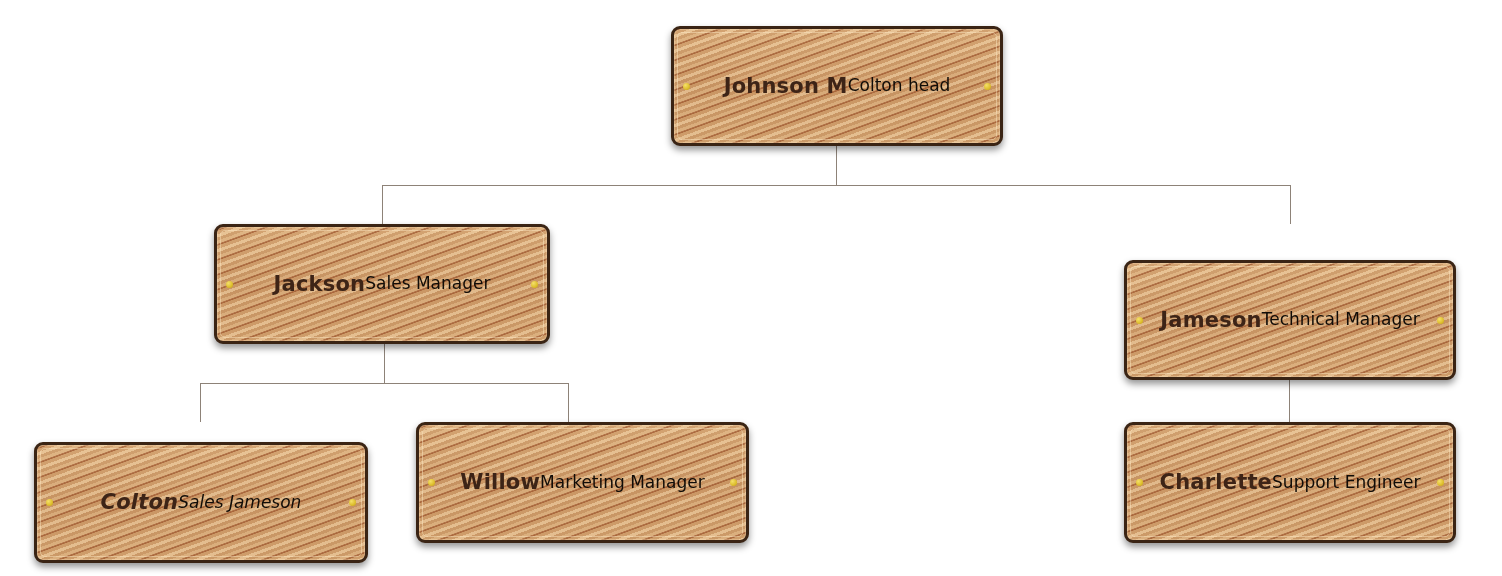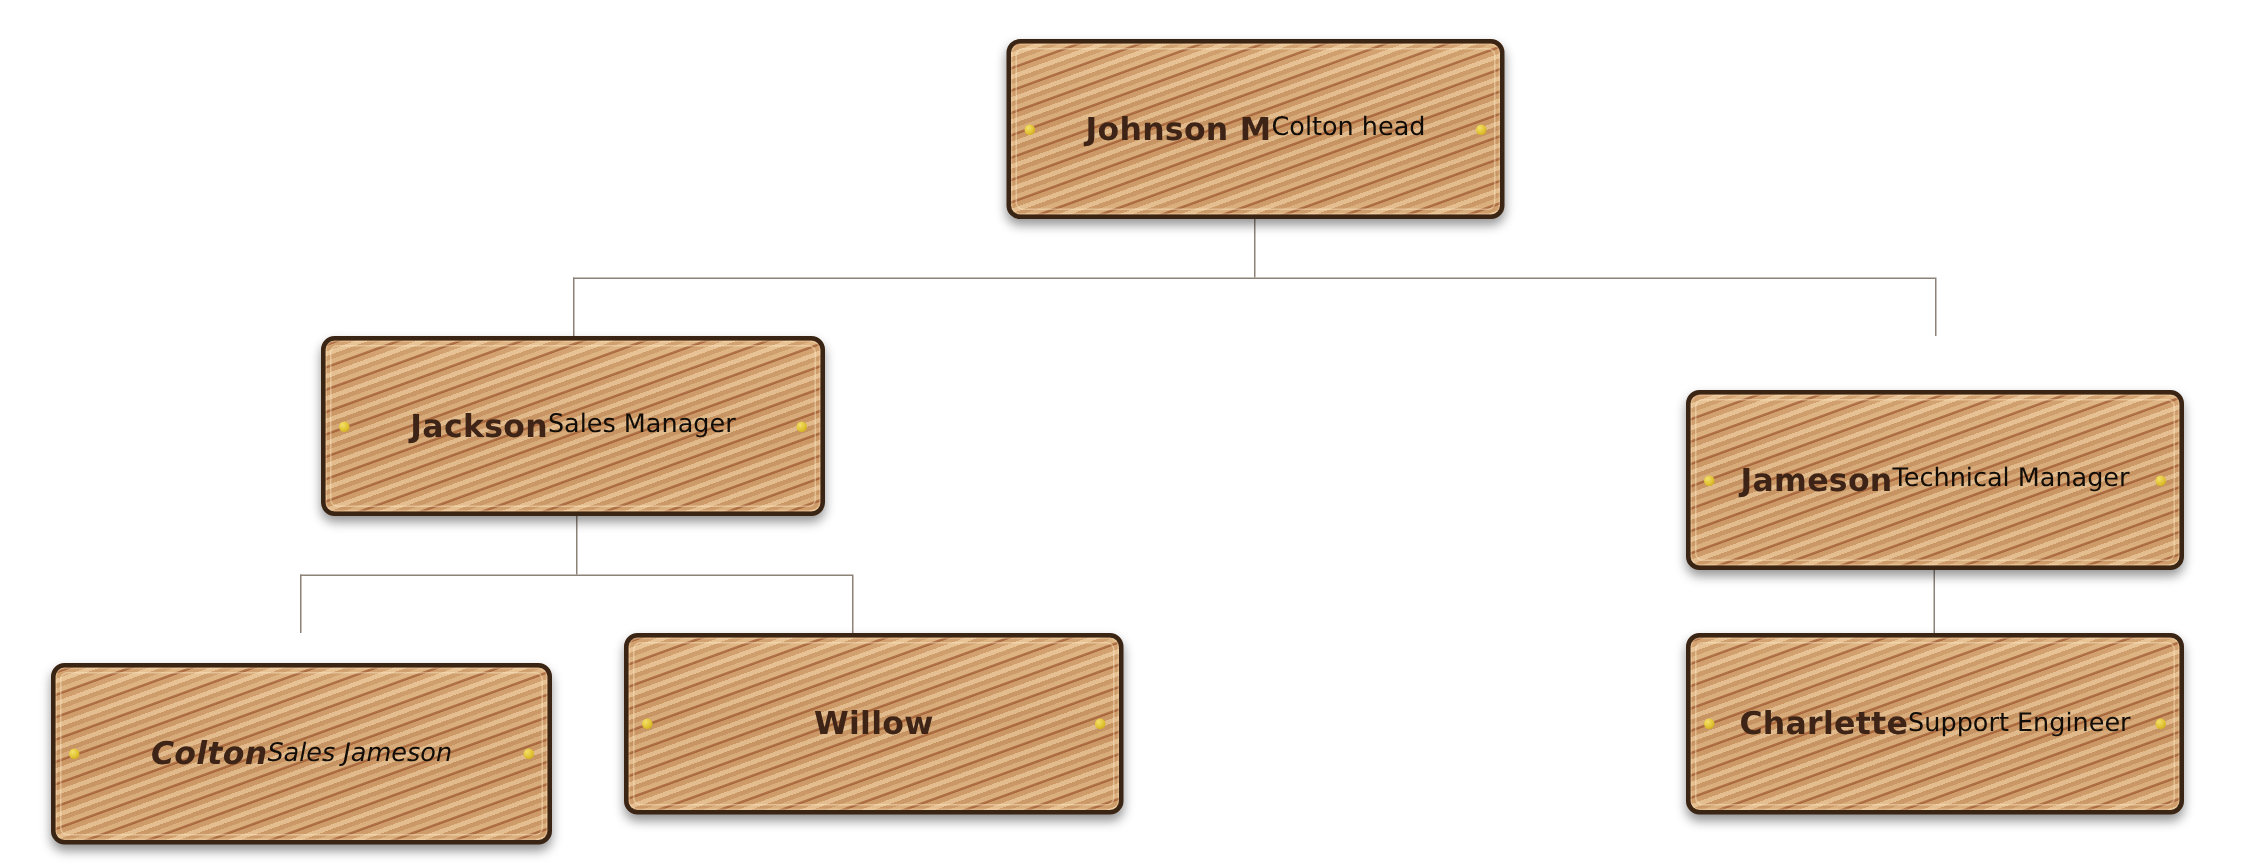--- a/index.html
+++ b/index.html
@@ -164,20 +164,21 @@
       <div class="node" style="left: 34px; top: 442px; width: 334px; height: 121px; font-style: italic;">
         <span class="screw left"></span>
         <span class="screw right"></span>
         <div class="node-name">Colton</div>
         <div class="node-title">Sales Jameson</div>
       </div>
       <div class="node" style="left: 416px; top: 422px; width: 333px; height: 121px;">
         <span class="screw left"></span>
         <span class="screw right"></span>
         <div class="node-name">Willow</div>
+        <div class="node-title">Marketing Manager</div>
       </div>
       <div class="node" style="left: 1124px; top: 422px; width: 332px; height: 121px;">
         <span class="screw left"></span>
         <span class="screw right"></span>
         <div class="node-name">Charlette</div>
         <div class="node-title">Support Engineer</div>
       </div>
     </div>
 
 </div>

